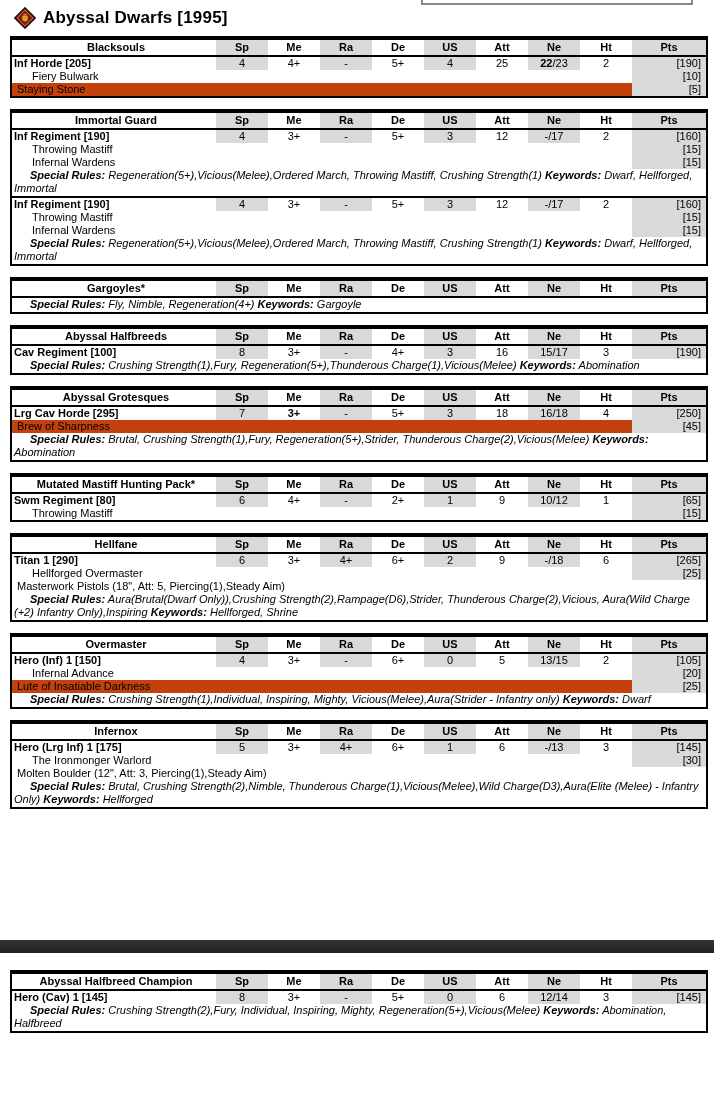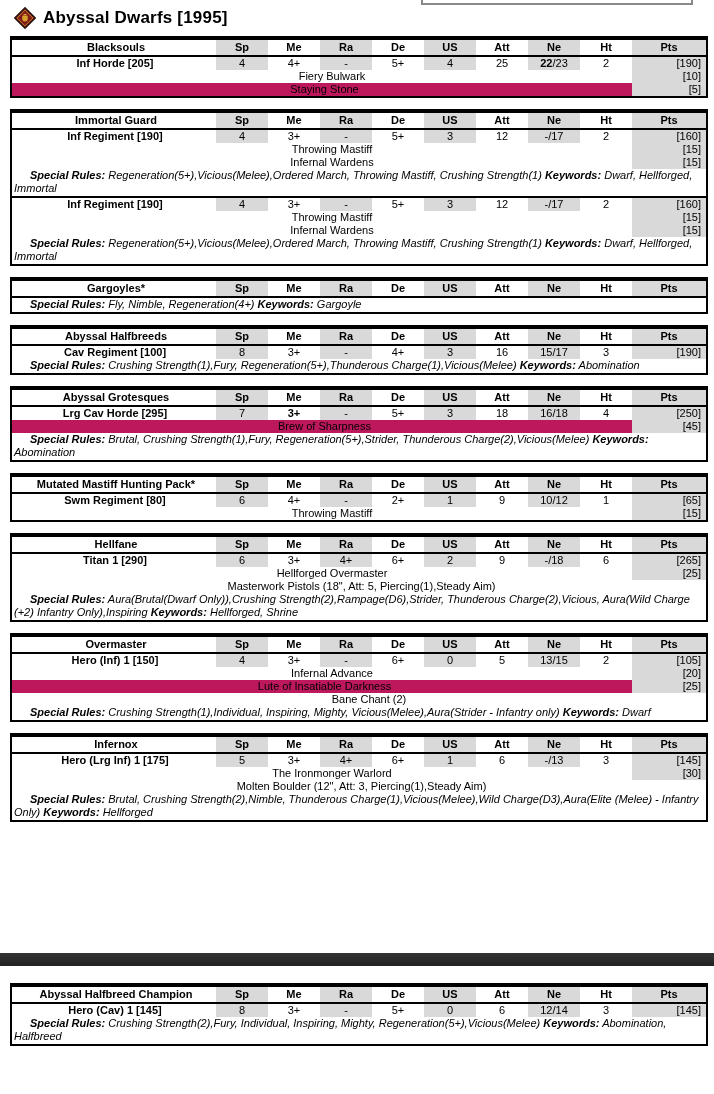--- a/index.html
+++ b/index.html
@@ -31,25 +31,25 @@
     font-size:11px;line-height:13px;padding:0;vertical-align:top;
     overflow:hidden;white-space:nowrap;
   }
   .unit-table thead th{
     height:15px;line-height:15px;font-weight:bold;text-align:center;
     border-bottom:2px solid #000;
   }
   .unit-table thead th.name-h{text-align:center;padding-left:4px;font-size:11px}
   .gray-box{background:#d9d9d9;background-clip:content-box;padding:0 4px}
   td.stat{text-align:center}
-  td.name{text-align:center;padding-left:2px}
+  td.name{text-align:left;padding-left:2px}
   tr.row-unit td.name{font-weight:bold}
   td.pts{background:#d9d9d9;text-align:right;padding-right:5px}
   tr.row-option td.name,tr.row-spell td.name{padding-left:20px}
-  tr.row-artefact td{background:#be185d}
+  tr.row-artefact td{background:#c2410c}
   tr.row-artefact td.pts{background:#d9d9d9}
   tr.row-artefact td.name,tr.row-weapon td.name{padding-left:5px}
   tr.row-special td{
     font-style:italic;white-space:normal;text-indent:16px;
     padding:0 3px 1px 2px;line-height:13px;
   }
   tr.entry-sep td{border-top:2px solid #000}
 
   
   .spacer{height:120px}
@@ -466,23 +466,20 @@
             <td class="pts">[105]</td>
           </tr>
           <tr class="row-option">
             <td class="name" colspan="9">Infernal Advance</td>
             <td class="pts">[20]</td>
           </tr>
           <tr class="row-artefact">
             <td class="name" colspan="9">Lute of Insatiable Darkness</td>
             <td class="pts">[25]</td>
           </tr>
-          <tr class="row-spell">
-            <td class="name" colspan="10">Bane Chant (2)</td>
-          </tr>
           <tr class="row-special">
             <td colspan="10"><b>Special Rules:</b> Crushing Strength(1),Individual, Inspiring, Mighty, Vicious(Melee),Aura(Strider - Infantry only) <b>Keywords:</b> Dwarf</td>
           </tr>
         </tbody>
       </table>
       <table class="unit-table">
         <colgroup>
           <col style="width: 205px;">
           <col style="width: 52px;">
           <col style="width: 52px;">

